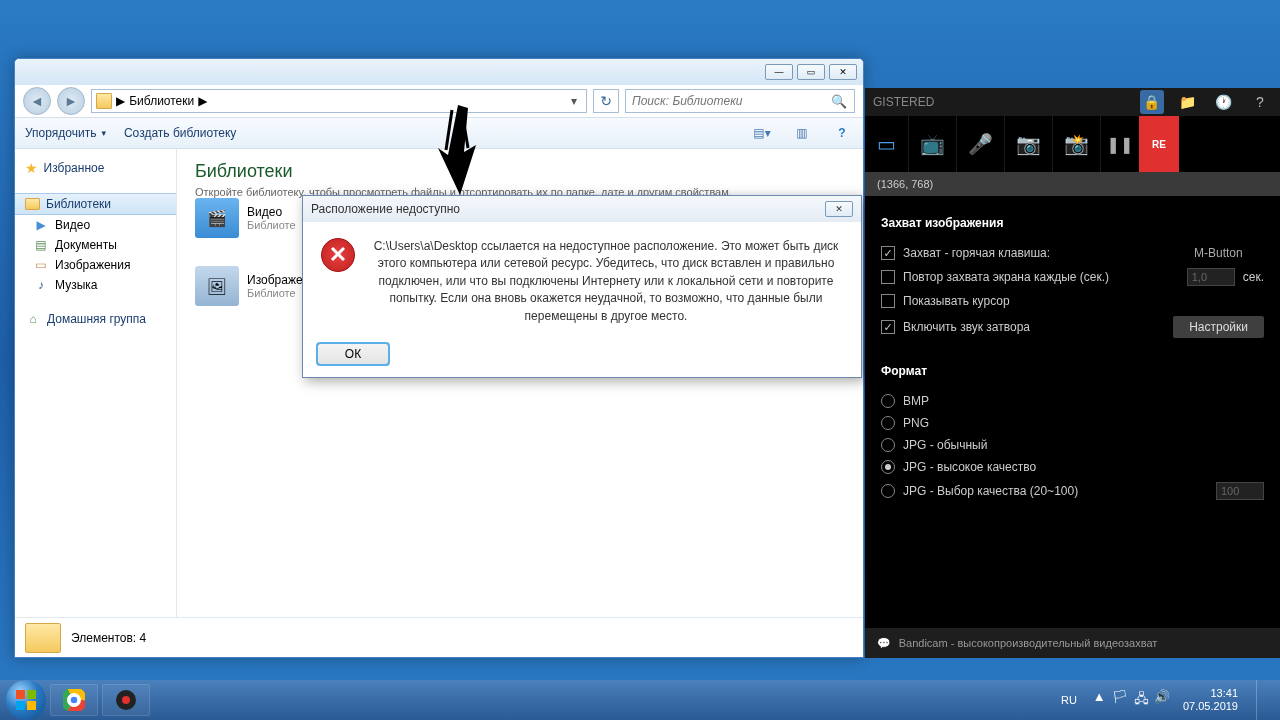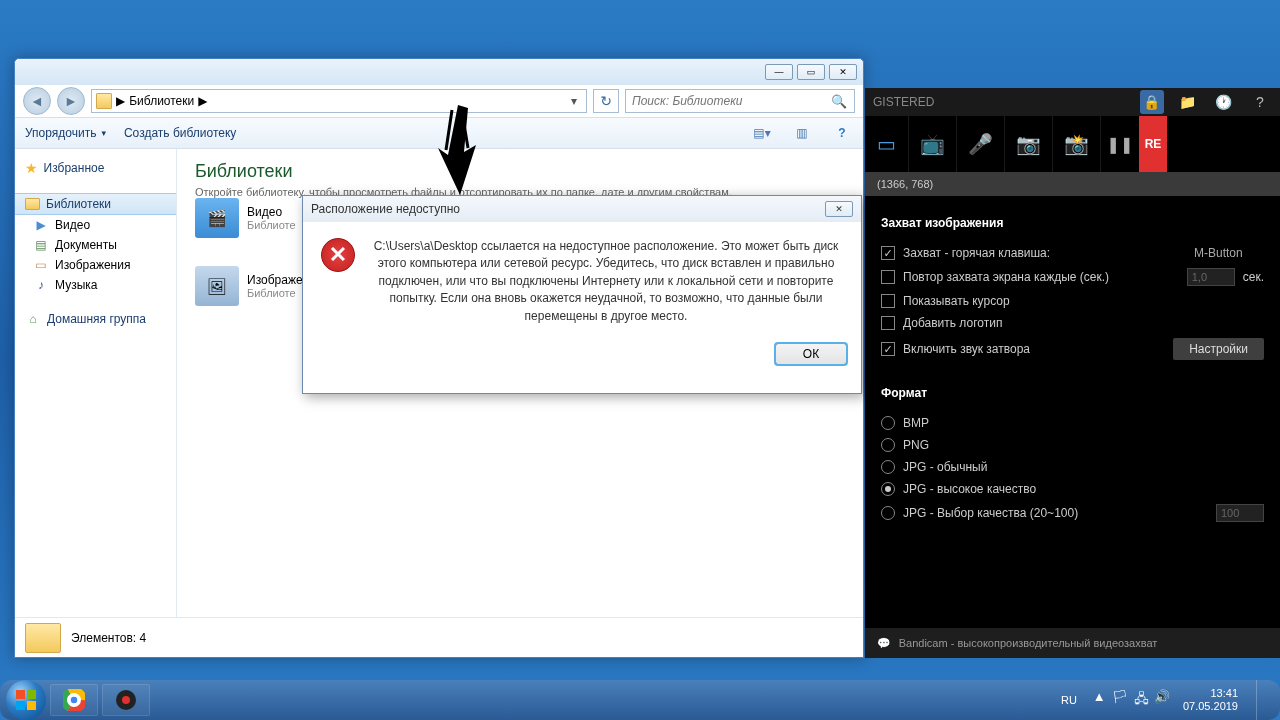--- a/index.html
+++ b/index.html
@@ -55,53 +55,53 @@
 .status-bar{height:40px;border-top:1px solid #e0e8f0;display:flex;align-items:center;padding:8px 10px;gap:10px;font-size:12px;}
 .status-folder{width:36px;height:30px;background:linear-gradient(#ffe9a6,#f4c95d);border:1px solid #d4a84a;border-radius:2px;}
 
 
 .dialog{position:absolute;left:302px;top:195px;width:560px;background:#fff;border:1px solid #6a8ab0;box-shadow:3px 3px 12px rgba(0,0,0,.35);}
 .dialog-titlebar{height:26px;background:linear-gradient(#f4f8fc,#e4ecf4);display:flex;align-items:center;padding:0 8px;font-size:12px;color:#333;}
 .dialog-titlebar .spacer{flex:1;}
 .dialog-body{display:flex;padding:16px 18px 10px 18px;gap:14px;}
 .err-icon{width:34px;height:34px;border-radius:50%;background:radial-gradient(#e84040,#c02020);display:flex;align-items:center;justify-content:center;color:#fff;font-size:22px;font-weight:bold;flex-shrink:0;border:1px solid #a01010;}
 .dialog-text{font-size:12px;color:#333;line-height:1.45;text-align:center;}
-.dialog-buttons{display:flex;justify-content:flex-end;padding:8px 14px 28px;}
+.dialog-buttons{display:flex;justify-content:flex-start;padding:8px 14px 12px;}
 .dialog-ok{width:72px;height:22px;border:1px solid #868686;background:linear-gradient(#f4f4f4,#e4e4e4);border-radius:3px;font-size:12px;cursor:pointer;outline:2px solid #5ab0e8;outline-offset:-1px;}
 
 
 .bandicam{position:absolute;right:0;top:88px;width:415px;height:570px;background:#000000;color:#ccc;font-size:12px;}
 .bc-top{height:28px;background:#1a1a1a;display:flex;align-items:center;padding:0 8px;gap:12px;}
 .bc-top-spacer{flex:1;}
 .bc-top-icon{width:24px;height:24px;display:flex;align-items:center;justify-content:center;color:#bbb;cursor:pointer;font-size:14px;}
 .bc-top-icon.lock{background:#3a6aa4;border-radius:3px;color:#fff;}
 .bc-tools{height:56px;display:flex;align-items:stretch;}
 .bc-tool{flex:0 0 48px;display:flex;align-items:center;justify-content:center;font-size:20px;color:#888;cursor:pointer;border-right:1px solid #1a1a1a;}
 .bc-tool.first{flex:0 0 44px;color:#4a9ae4;}
 .bc-timer{flex:1;display:flex;flex-direction:column;align-items:center;justify-content:center;background:#222;}
 .bc-timer .t{font-family:monospace;font-size:18px;color:#eee;}
 .bc-timer .b{font-size:10px;color:#aaa;}
 .bc-pause{width:38px;display:flex;align-items:center;justify-content:center;color:#aaa;font-size:16px;}
-.bc-record{width:28px;background:#e03030;display:flex;align-items:center;justify-content:center;color:#fff;font-weight:bold;font-size:12px;}
+.bc-record{width:40px;background:#e03030;display:flex;align-items:center;justify-content:center;color:#fff;font-weight:bold;font-size:10px;}
 .bc-res{height:24px;background:#3a3a3a;display:flex;align-items:center;padding:0 12px;font-size:11px;color:#ccc;}
 .bc-body{padding:14px 16px;}
 .bc-section-title{color:#fff;font-weight:bold;margin:6px 0 12px;}
 .bc-row{display:flex;align-items:center;gap:8px;padding:4px 0;color:#ccc;}
 .bc-check{width:14px;height:14px;border:1px solid #888;display:flex;align-items:center;justify-content:center;font-size:11px;color:#ccc;cursor:pointer;flex-shrink:0;}
 .bc-check.on::after{content:"✓";}
 .bc-row-label{flex:1;}
 .bc-row-val{color:#aaa;min-width:70px;}
 .bc-row-btn{background:#3f3f3f;padding:4px 16px;border-radius:2px;cursor:pointer;color:#ddd;}
 .bc-input{width:48px;background:#222;border:1px solid #444;color:#666;padding:2px 4px;font-size:11px;}
 .bc-radio{width:14px;height:14px;border:1px solid #888;border-radius:50%;display:flex;align-items:center;justify-content:center;cursor:pointer;flex-shrink:0;}
 .bc-radio.on::after{content:"";width:6px;height:6px;background:#ccc;border-radius:50%;}
 .bc-footer{position:absolute;bottom:0;left:0;right:0;height:30px;background:#1e1e1e;display:flex;align-items:center;padding:0 12px;gap:8px;color:#999;font-size:11px;}
 
 
-.taskbar{position:absolute;left:0;right:0;bottom:0;height:40px;background:linear-gradient(#4a80bb,#2a5a94);display:flex;align-items:center;padding:0 6px;gap:4px;border-radius:12px;}
+.taskbar{position:absolute;left:0;right:0;bottom:0;height:40px;background:linear-gradient(#4a80bb,#2a5a94);display:flex;align-items:center;padding:0 6px;gap:4px;}
 .start-orb{width:40px;height:40px;border-radius:50%;background:radial-gradient(circle at 35% 30%, #9fd4ff,#2a7ac4 45%,#0a4a8a);display:flex;align-items:center;justify-content:center;cursor:pointer;}
 .tb-app{width:48px;height:32px;border-radius:2px;display:flex;align-items:center;justify-content:center;cursor:pointer;background:rgba(255,255,255,.06);border:1px solid rgba(255,255,255,.12);}
 .tb-right{margin-left:auto;display:flex;align-items:center;gap:12px;color:#fff;font-size:11px;padding-right:8px;}
 .lang-ind{padding:2px 4px;}
 .tray-icons{display:flex;gap:6px;font-size:13px;}
 .clock{text-align:right;line-height:1.2;}
 .show-desktop{width:10px;height:40px;border-left:1px solid rgba(255,255,255,.25);margin-left:6px;}
 
 
 .arrow-ann{position:absolute;left:428px;top:100px;width:60px;height:100px;pointer-events:none;}
@@ -256,24 +256,20 @@
       <span class="bc-check"></span>
       <span class="bc-row-label">Повтор захвата экрана каждые (сек.)</span>
       <input class="bc-input" value="1,0" style="">
       <span>сек.</span>
     </div>
     <div class="bc-row">
       <span class="bc-check"></span>
       <span class="bc-row-label">Показывать курсор</span>
     </div>
     <div class="bc-row">
-      <span class="bc-check"></span>
-      <span class="bc-row-label">Добавить логотип</span>
-    </div>
-    <div class="bc-row">
       <span class="bc-check on"></span>
       <span class="bc-row-label">Включить звук затвора</span>
       <span class="bc-row-btn">Настройки</span>
     </div>
 
     <div class="bc-section-title" style="margin-top:22px;">Формат</div>
     <div class="bc-row">
         <span class="bc-radio"></span>
         <span>BMP</span>
       </div>

